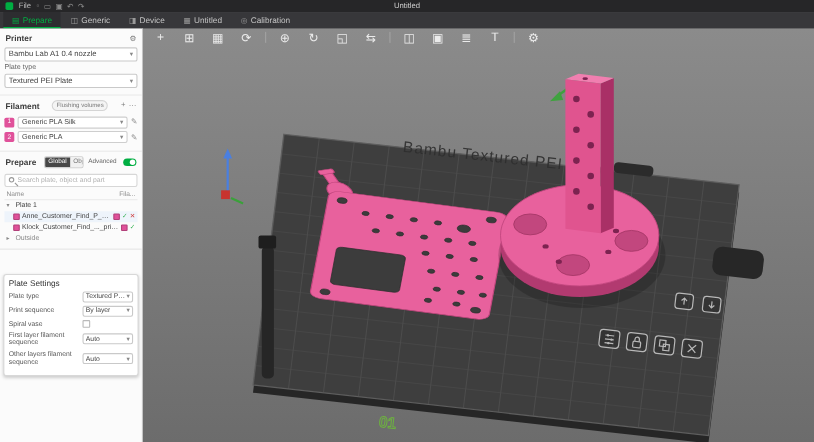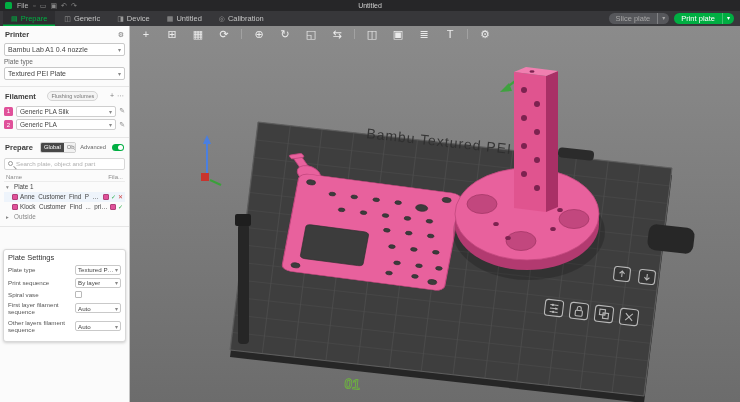--- a/index.html
+++ b/index.html
@@ -116,30 +116,20 @@
       <span class="tglyph">◨</span>
       <span>Device</span>
     </div>
     <div class="tab">
       <span class="tglyph">▦</span>
       <span>Untitled</span>
     </div>
     <div class="tab">
       <span class="tglyph">◎</span>
       <span>Calibration</span>
-    </div>
-    <div class="tab-actions">
-      <div class="btn slice">
-        <span class="b-main">Slice plate</span>
-        <span class="b-arrow">▾</span>
-      </div>
-      <div class="btn print">
-        <span class="b-main">Print plate</span>
-        <span class="b-arrow">▾</span>
-      </div>
     </div>
   </div>
 
   <div class="content">
 
     <aside class="sidebar">
 
       <div class="sec">
         <div class="sec-head">
           <span>Printer</span>

